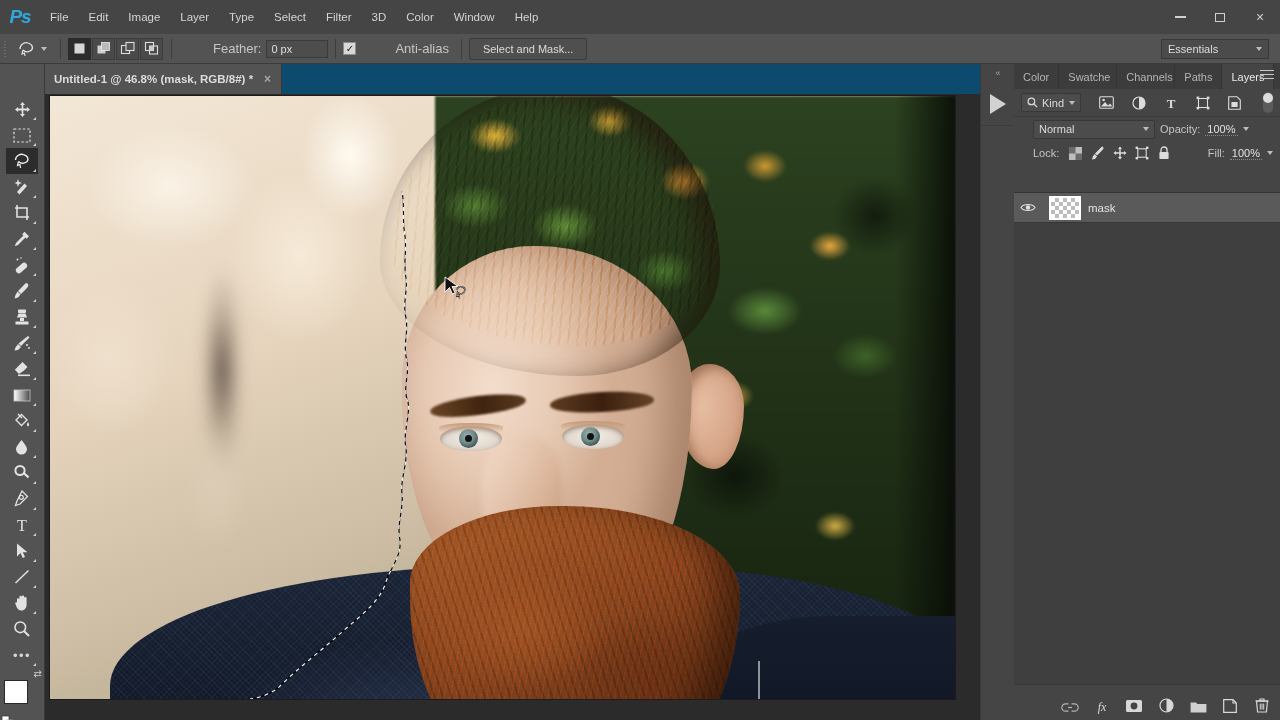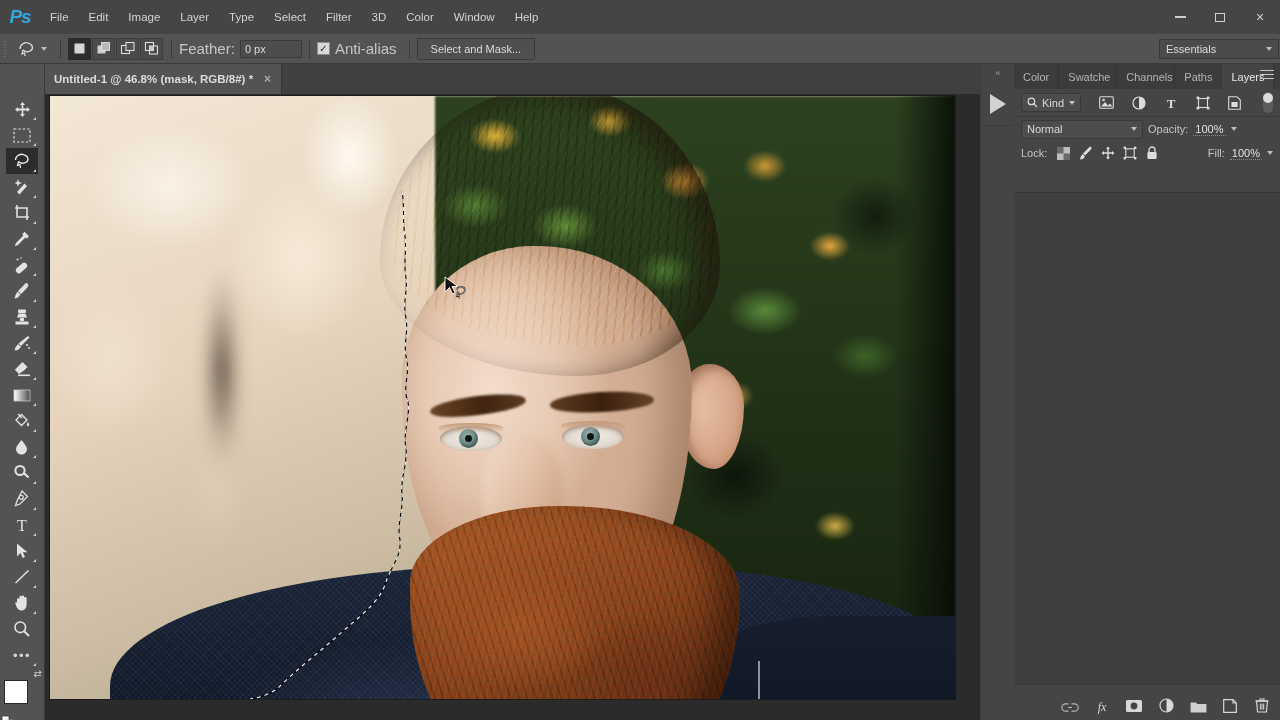--- a/index.html
+++ b/index.html
@@ -62,52 +62,52 @@
   .tool-preset .ic { width: 22px; height: 22px; display:flex; align-items:center; justify-content:center; }
   .caret { width: 0; height: 0; border-left: 3.5px solid transparent; border-right: 3.5px solid transparent; border-top: 4px solid #bdbdbd; }
   .sep { width: 1px; height: 20px; background: #3d3d3d; margin: 0 7px; }
   .selmodes { display: flex; }
   .selmode {
     width: 23px; height: 22px; margin-right: 1px;
     display: flex; align-items: center; justify-content: center;
     background: #4a4a4a; border: 1px solid #3c3c3c;
   }
   .selmode.active { background: #2c2c2c; border-color: #2a2a2a; }
-  .opt-label { font-size: 15px; color: #c6c6c6; margin-right: 5px; }
+  .opt-label { font-size: 13px; color: #c6c6c6; margin-right: 5px; margin-left: 34px; }
   .opt-input {
     background: #4d4d4d; border: 1px solid #3a3a3a; color: #ddd;
     height: 18px; width: 62px; font-size: 11px;
     font-family: "Liberation Sans", sans-serif;
     padding: 0 4px; outline: none;
   }
   .chk-wrap { display: flex; align-items: center; gap: 5px; }
   .chkbox {
     width: 13px; height: 13px; background: #d8d8d8; border: 1px solid #8d8d8d;
     display: flex; align-items: center; justify-content: center;
     color: #1f1f1f; font-size: 10px; line-height: 1;
   }
   .btn-sam {
     height: 22px; padding: 0 13px;
     background: #4f4f4f; border: 1px solid #3a3a3a; border-radius: 2px;
     color: #dcdcdc; font-size: 11px;
     display: flex; align-items: center;
   }
   .ws-select {
-    position: absolute; right: 1px; top: 5px;
-    width: 120px; height: 20px;
+    position: absolute; right: 11px; top: 5px;
+    width: 108px; height: 20px;
     background: #4b4b4b; border: 1px solid #383838;
     display: flex; align-items: center; padding: 0 6px;
     font-size: 11px; color: #ddd;
   }
   .ws-select .caret { margin-left: auto; }
 
   
   .tabbar {
     position: absolute; top: 64px; left: 0; width: 1280px; height: 30px;
-    background: #404040;
+    background: #0c4a6e;
   }
   .dock-arrows-left {
     position: absolute; left: 6px; top: 4px;
     font-size: 9px; color: #9a9a9a; letter-spacing: -1px;
   }
   .doc-tab {
     position: absolute; left: 40px; top: 0;
     height: 30px; background: #535353;
     display: flex; align-items: center; padding: 0 10px 0 14px;
     border-right: 1px solid #363636;
@@ -443,21 +443,21 @@
     display: flex; align-items: center; justify-content: center;
   }
   .toggle-pill {
     width: 13px; height: 21px; margin-left: 3px;
     border-radius: 7px; background: #5c5c5c;
     display: flex; align-items: flex-start; justify-content: center; padding-top: 1px;
   }
   .toggle-knob { width: 10px; height: 10px; border-radius: 50%; background: #dcdcdc; }
   .blend-row, .lock-row {
     height: 24px; display: flex; align-items: center;
-    padding: 0 7px; gap: 5px;
+    padding: 0 7px; gap: 5px; margin-left: 12px;
   }
   .blend-select {
     width: 122px; height: 19px;
     background: #4c4c4c; border: 1px solid #383838; border-radius: 2px;
     display: flex; align-items: center; padding: 0 5px;
     font-size: 11px; color: #dadada;
   }
   .blend-select .caret { margin-left: auto; }
   .lbl { font-size: 11px; color: #c4c4c4; }
   .val-field {
@@ -964,20 +964,33 @@
             </svg>
         </div>
       </div>
       <span class="lbl" style="margin-left:auto">Fill:</span>
       <span class="val-field">100%</span>
       <span class="caret"></span>
     </div>
 
     <div class="layers-list">
 
+      <div class="layer-row selected">
+        <div class="eye-cell">
+          <svg width="16" height="11" viewBox="0 0 16 11">
+              <path d="M1 5.5 C3.5 1.5, 12.5 1.5, 15 5.5 C12.5 9.5, 3.5 9.5, 1 5.5 Z" fill="none" stroke="#e0e0e0" stroke-width="1.1"></path>
+              <circle cx="8" cy="5.5" r="2.2" fill="#e0e0e0"></circle>
+            </svg>
+        </div>
+        <div class="thumb-cell">
+          <div class="lthumb checker selected-thumb"></div>
+        </div>
+        <div class="layer-name">mask</div>
+        <div class="lock-cell"></div>
+      </div>
 
 
     </div>
 
     <div class="panel-footer">
       <div class="pf-btn">
         <svg width="18" height="11" viewBox="0 0 18 11">
             <path d="M7 5.5 H11" stroke="#b2b2b2" stroke-width="1.2"></path>
             <path d="M7.5 1.8 H4.5 A3.7 3.7 0 0 0 4.5 9.2 H7.5" fill="none" stroke="#b2b2b2" stroke-width="1.2"></path>
             <path d="M10.5 1.8 H13.5 A3.7 3.7 0 0 1 13.5 9.2 H10.5" fill="none" stroke="#b2b2b2" stroke-width="1.2"></path>

